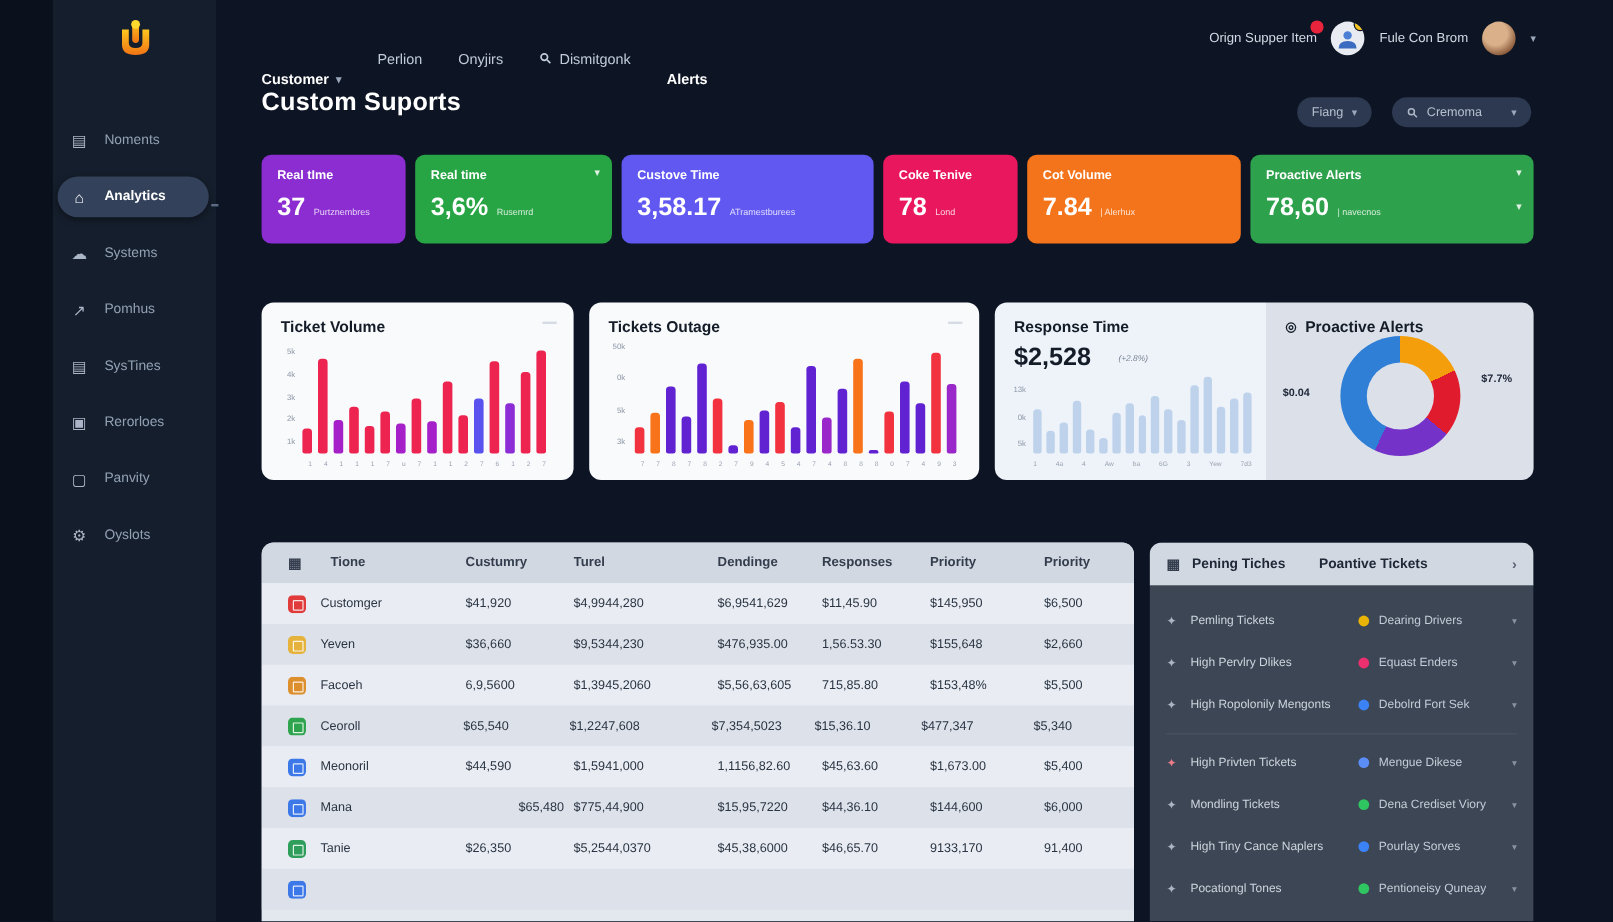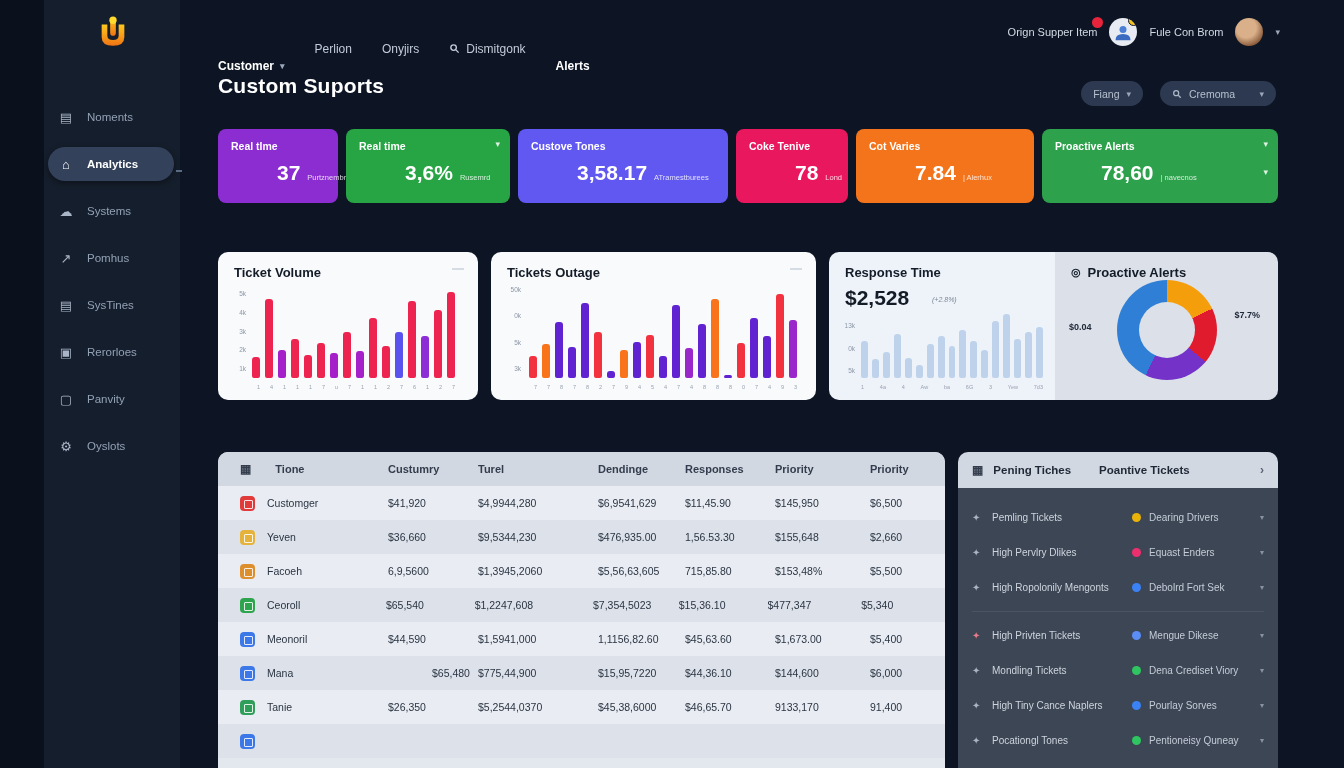--- a/index.html
+++ b/index.html
@@ -35,21 +35,21 @@
   
   .page-title { position:absolute; left:218px; top:74px; font-size:21px; font-weight:bold; color:#ffffff; letter-spacing:.2px; }
   .hdr-actions { position:absolute; right:68px; top:81px; display:flex; gap:17px; }
   .pill { height:25px; background:#2c3950; border-radius:13px; display:flex; align-items:center; gap:7px; padding:0 12px; font-size:10.5px; color:#b6c0cf; cursor:pointer; }
 
   
   .kpi-row { position:absolute; left:218px; top:129px; display:flex; gap:8px; }
   .kpi { height:74px; border-radius:8px; padding:11px 13px; color:#fff; position:relative; cursor:pointer; }
   .kpi-title { font-size:10.5px; font-weight:bold; }
   .kpi-line { display:flex; align-items:baseline; gap:7px; margin-top:9px; }
-  .kpi-value { font-size:21px; font-weight:bold;margin-left:46px; }
+  .kpi-value { font-size:21px; font-weight:bold; }
   .kpi-sub { font-size:7.5px; opacity:.8; }
   .kpi-chev { position:absolute; right:10px; top:10px; font-size:9px; opacity:.85; }
   .kpi-chev2 { position:absolute; right:10px; top:38px; font-size:9px; opacity:.85; }
 
   
   .charts-row { position:absolute; left:218px; top:252px; display:flex; gap:13px; }
   .chart-card { height:148px; background:#f8fafc; border-radius:10px; position:relative; }
   .chart-title { position:absolute; left:16px; top:13px; font-size:13px; font-weight:bold; color:#141c28; }
   .menu-dash { position:absolute; right:14px; top:16px; width:12px; height:2px; background:#d6dce4; }
   .plot { position:absolute; bottom:22px; display:flex; align-items:flex-end; gap:5px; }
@@ -215,35 +215,35 @@
     </div>
     <div class="kpi" style="width: 164px; background: rgb(39, 165, 68);">
       <div class="kpi-title">Real time</div>
       <div class="kpi-line">
         <span class="kpi-value">3,6%</span>
         <span class="kpi-sub">Rusemrd</span>
       </div>
       <span class="kpi-chev">▾</span>
     </div>
     <div class="kpi" style="width: 210px; background: rgb(97, 88, 242);">
-      <div class="kpi-title">Custove Tones</div>
+      <div class="kpi-title">Custove Time</div>
       <div class="kpi-line">
         <span class="kpi-value">3,58.17</span>
         <span class="kpi-sub">ATramestburees</span>
       </div>
     </div>
     <div class="kpi" style="width: 112px; background: rgb(233, 23, 94);">
       <div class="kpi-title">Coke Tenive</div>
       <div class="kpi-line">
         <span class="kpi-value">78</span>
         <span class="kpi-sub">Lond</span>
       </div>
     </div>
     <div class="kpi" style="width: 178px; background: rgb(244, 116, 28);">
-      <div class="kpi-title">Cot Varies</div>
+      <div class="kpi-title">Cot Volume</div>
       <div class="kpi-line">
         <span class="kpi-value">7.84</span>
         <span class="kpi-sub">| Alerhux</span>
       </div>
     </div>
     <div class="kpi" style="width: 236px; background: rgb(45, 161, 75);">
       <div class="kpi-title">Proactive Alerts</div>
       <div class="kpi-line">
         <span class="kpi-value">78,60</span>
         <span class="kpi-sub">| navecnos</span>

